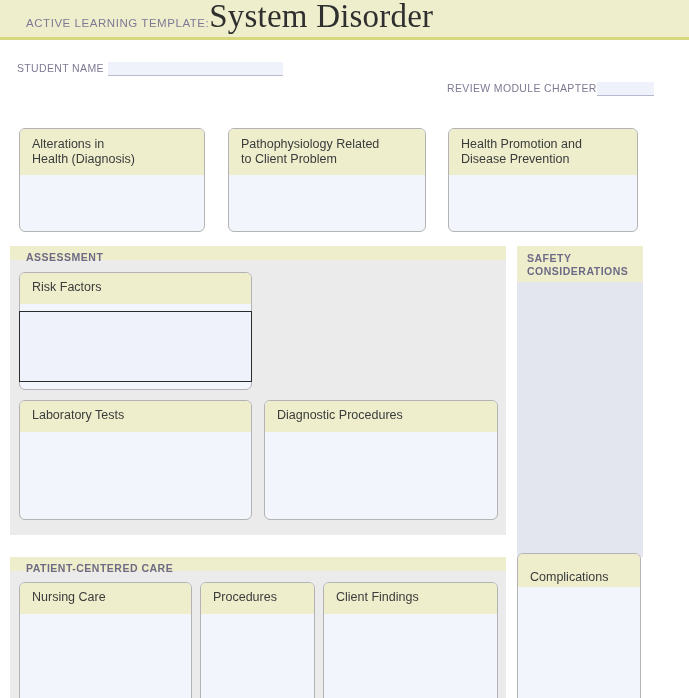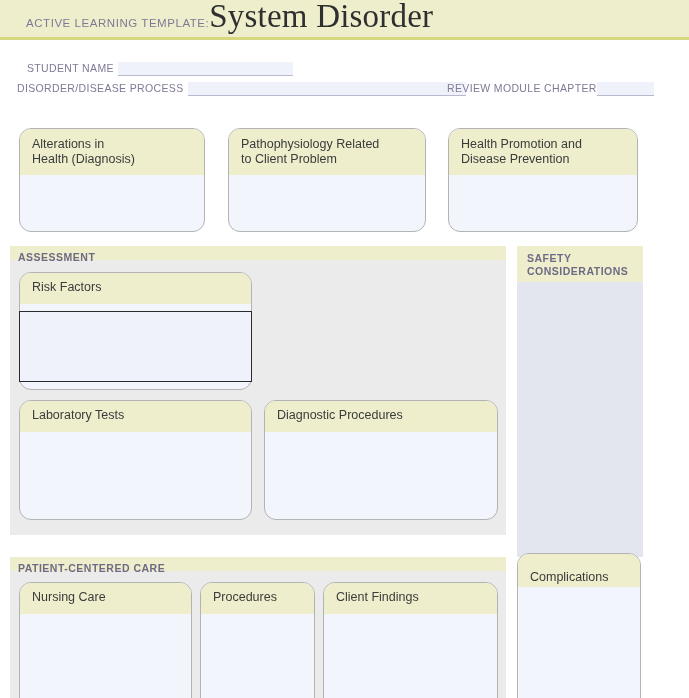--- a/index.html
+++ b/index.html
@@ -59,21 +59,21 @@
     left: 0; top: 40px;
     width: 689px;
     height: 78px;
   }
   .field-row {
     position: absolute;
     display: flex;
     align-items: flex-end;
     white-space: nowrap;
   }
-  .field-row.row1 { left: 27px; top: 22px; }
+  .field-row.row1 { left: 17px; top: 22px; }
   .field-row.row2 { left: 17px; top: 42px; }
   .field-row.row3 { left: 447px; top: 42px; }
 
   .field-label {
     font-size: 10.5px;
     letter-spacing: 0.35px;
     color: #7e7a95;
     line-height: 13px;
     padding-bottom: 1px;
   }
@@ -85,21 +85,21 @@
   }
   .blank-student { width: 175px; }
   .blank-disorder { width: 278px; }
   .blank-chapter { width: 57px; margin-left: 0px; }
 
   
   .card {
     position: absolute;
     background: #f3f5fd;
     border: 1px solid #b3b3b3;
-    border-radius: 12px;
+    border-radius: 6px;
     overflow: hidden;
   }
   .card-head {
     background: #eeeecd;
     padding: 8px 10px 7px 12px;
     font-size: 12.5px;
     color: #3b3b3b;
     line-height: 15px;
     font-family: "Liberation Sans", sans-serif;
   }
@@ -124,21 +124,21 @@
     left: 10px; top: 246px;
     width: 496px; height: 289px;
   }
   #pcc-panel {
     left: 10px; top: 557px;
     width: 496px; height: 141px;
   }
   .section-title-bar {
     background: #eeeecd;
     height: 14px;
-    padding: 5px 0 0 8px;
+    padding: 5px 0 0 16px;
     font-size: 10.5px;
     font-weight: bold;
     letter-spacing: 0.5px;
     color: #6e6a86;
     line-height: 13px;
   }
 
   
   #card-risk   { left: 19px;  top: 272px; width: 233px; height: 118px; }
   #card-expect { left: 264px; top: 272px; width: 234px; height: 118px; }
@@ -195,24 +195,20 @@
     </div>
   </div>
 
   <div class="form-area">
 
     <div class="field-row row1">
       <span class="field-label">STUDENT NAME</span>
       <span class="field-blank blank-student"></span>
     </div>
 
-    <div class="field-row row2">
-      <span class="field-label">DISORDER/DISEASE PROCESS</span>
-      <span class="field-blank blank-disorder"></span>
-    </div>
 
     <div class="field-row row3">
       <span class="field-label">REVIEW MODULE CHAPTER</span>
       <span class="field-blank blank-chapter"></span>
     </div>
   </div>
 
   <div class="card top-card" id="card-alterations">
     <div class="card-head">Alterations in<br>Health (Diagnosis)</div>
     <div class="card-body"></div>

